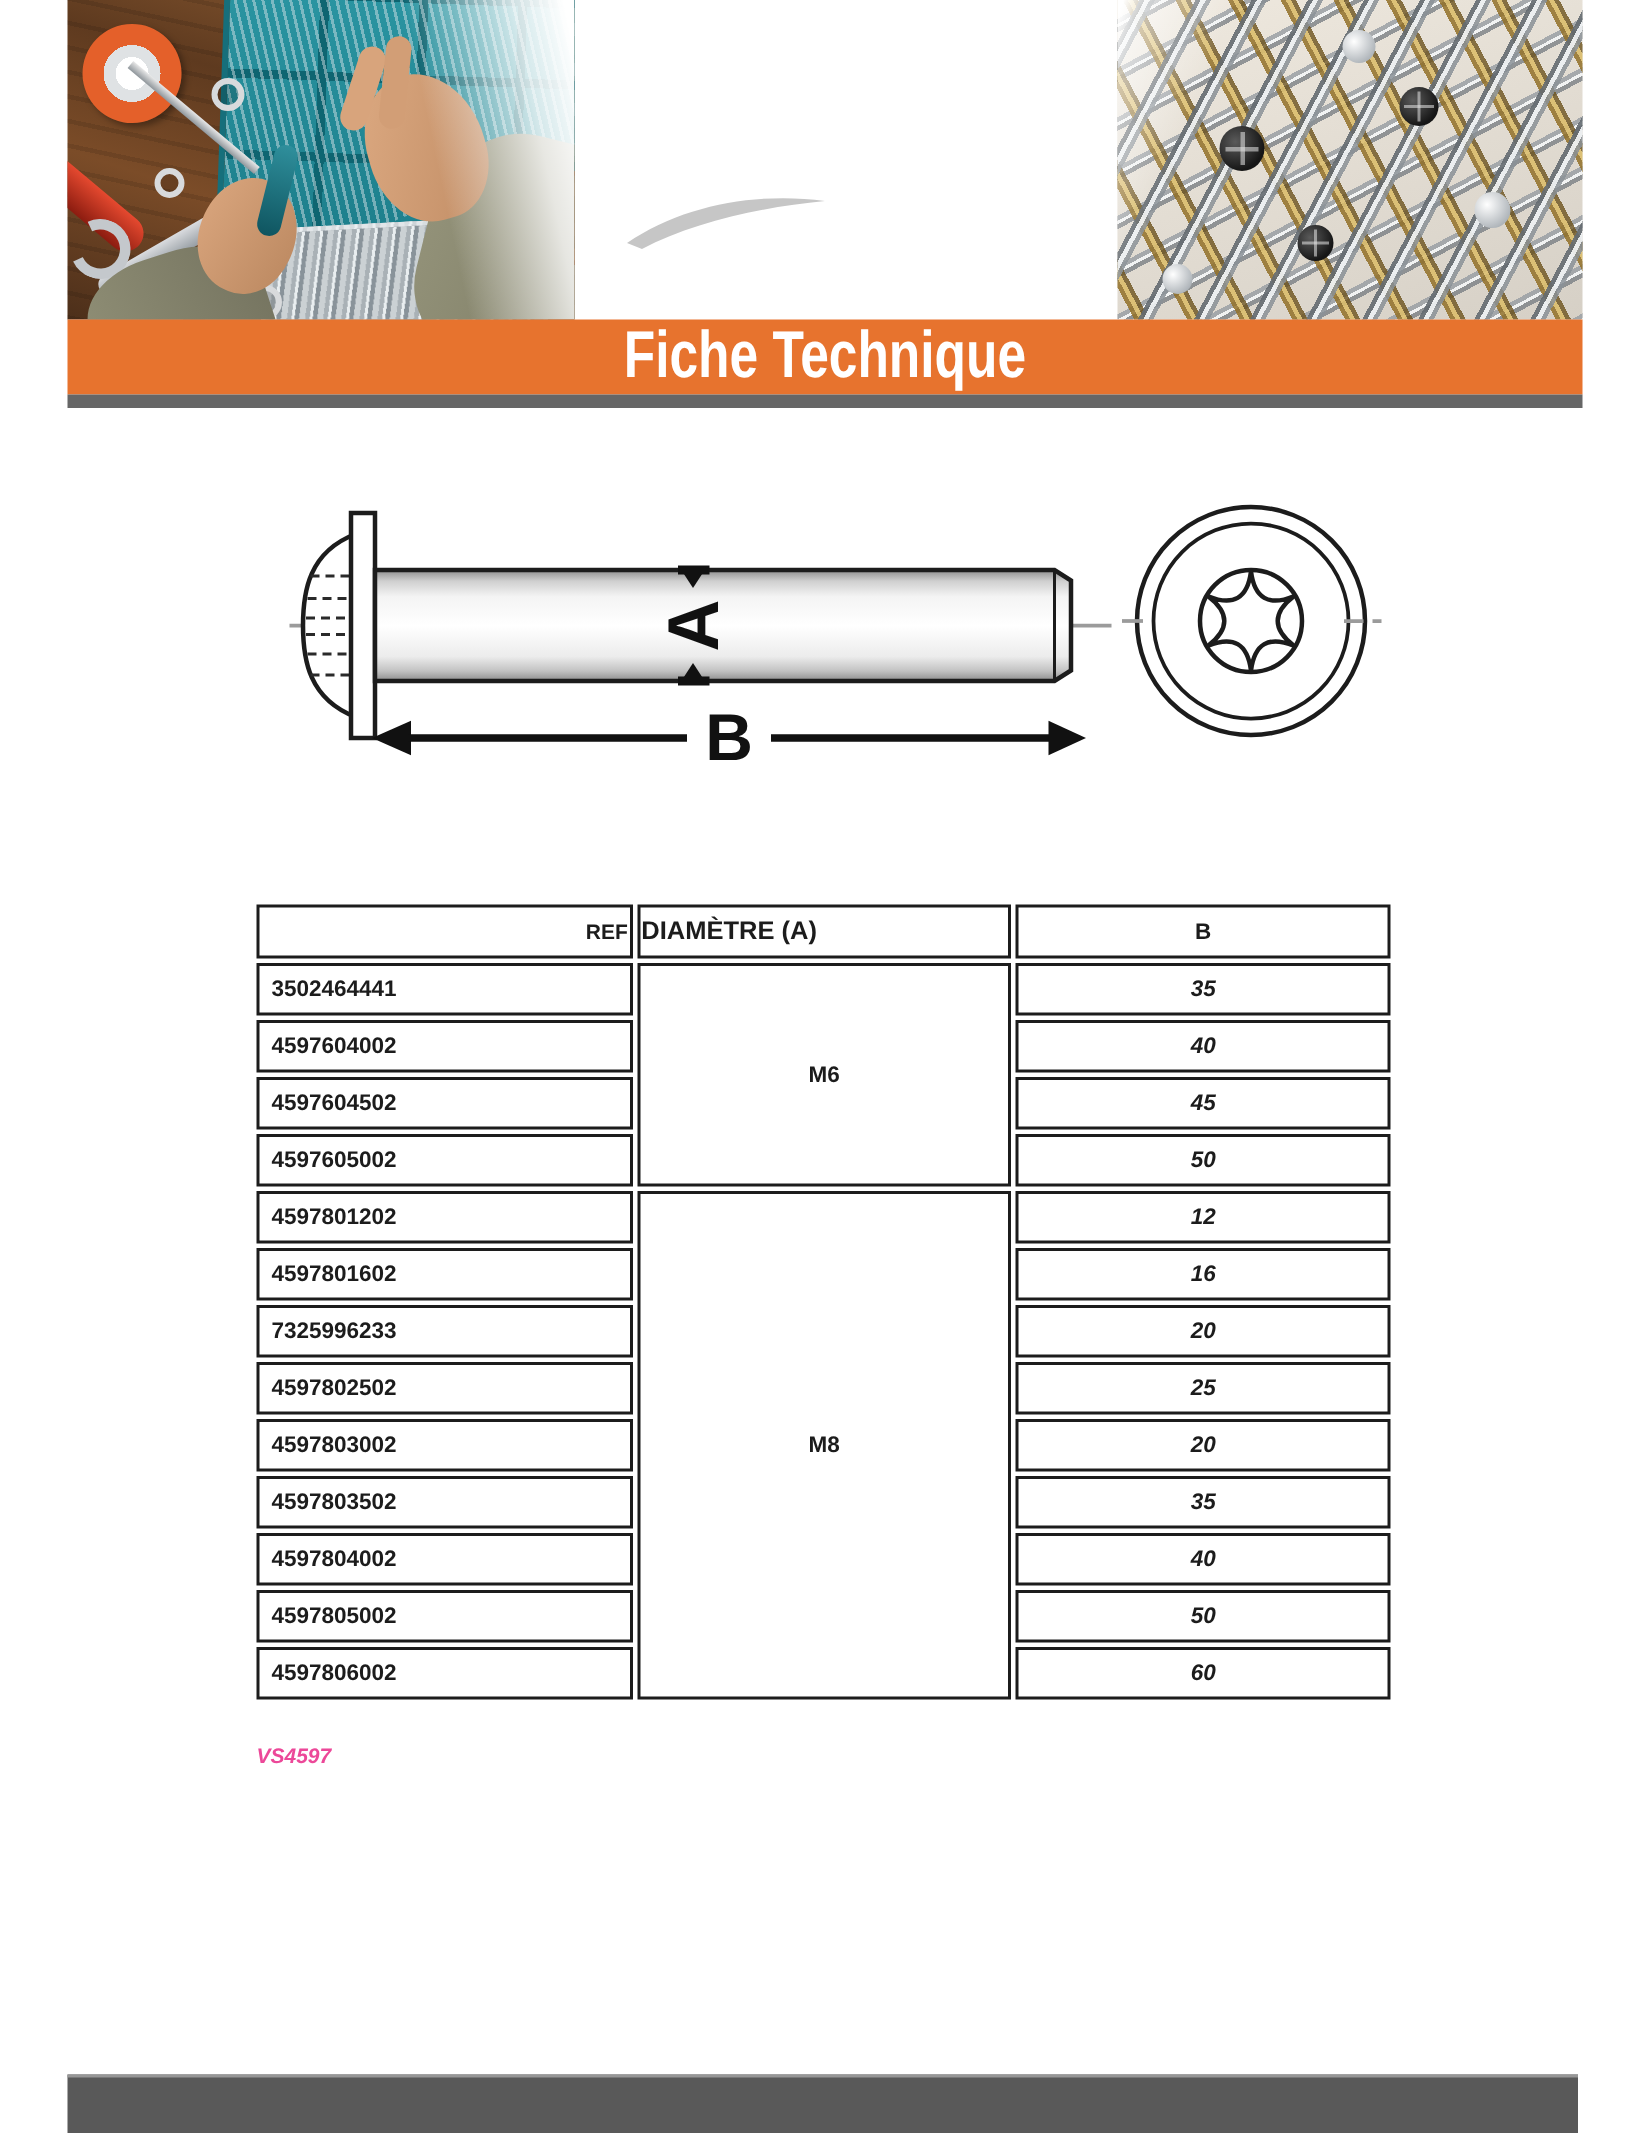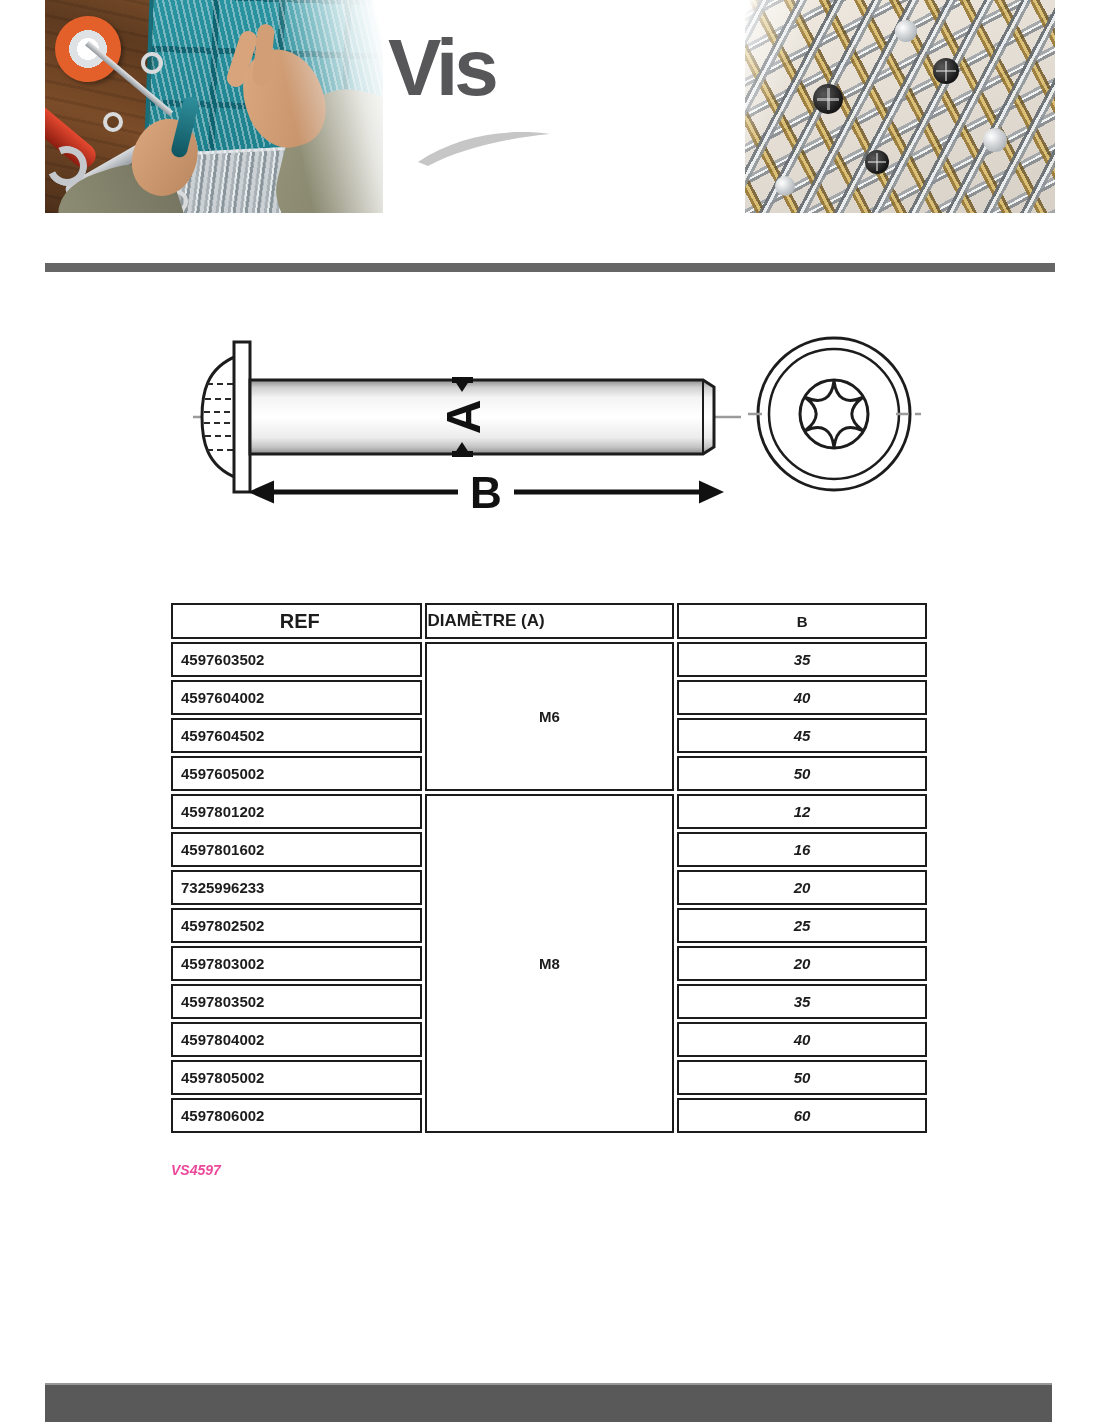--- a/index.html
+++ b/index.html
@@ -88,21 +88,21 @@
   
   .diagram{position:absolute;left:0;top:332px;width:1100px;height:196px;}
 
   
   table.spec{position:absolute;left:168px;top:600px;width:762px;table-layout:fixed;
       border-collapse:separate;border-spacing:3px;}
   table.spec th, table.spec td{border:2px solid #1c1c1c;background:#fff;font-weight:bold;
       vertical-align:middle;box-sizing:border-box;overflow:hidden;}
   table.spec th{height:36px;}
   table.spec td{height:35px;font-size:15px;}
-  th.c-ref{text-align:center;padding-left:8px;font-size:20px;}
+  th.c-ref{text-align:right;padding-left:8px;font-size:14px;}
   th.c-dia{text-align:left;font-size:17px;}
   th.c-b{text-align:center;font-size:15px;}
   td.ref{text-align:left;padding-left:8px;}
   td.dia{text-align:center;font-size:16px;}
   td.bval{text-align:center;font-style:italic;}
 
   .footnote{position:absolute;left:171px;top:1162px;font-size:14px;font-weight:bold;font-style:italic;color:#ec4899;}
 
   .footer-bar{position:absolute;left:45px;top:1383px;width:1007px;height:39px;background:#595959;
       border-top:2px solid #979797;box-sizing:border-box;}
@@ -140,27 +140,29 @@
     <div class="shead dark cross" style="left:188px;top:58px;width:26px;height:26px;"></div>
     <div class="shead dark cross" style="left:120px;top:150px;width:24px;height:24px;"></div>
     <div class="shead lite" style="left:150px;top:20px;width:22px;height:22px;"></div>
     <div class="shead lite" style="left:238px;top:128px;width:24px;height:24px;"></div>
     <div class="shead lite" style="left:30px;top:176px;width:20px;height:20px;"></div>
     <div class="fade"></div>
   </div>
 
   <div class="logo">
     <div class="logo-line">
-      <span class="logo-primary">Vis</span>
     </div>
     <svg class="swoosh" width="140" height="42" viewBox="0 0 140 42">
       <path d="M4 36 C 42 10 92 2 136 8 C 94 12 48 22 14 40 Z" fill="#c6c6c6"></path>
     </svg>
   </div>
 
+  <div class="banner">
+    <div class="banner-title">Fiche Technique</div>
+  </div>
   <div class="banner-strip"></div>
 
   <svg class="diagram" viewBox="0 0 1100 196">
     <defs>
       <linearGradient id="shk" x1="0" y1="0" x2="0" y2="1">
         <stop offset="0" stop-color="#8d8d8d"></stop>
         <stop offset="0.10" stop-color="#cfcfcf"></stop>
         <stop offset="0.24" stop-color="#f4f4f4"></stop>
         <stop offset="0.50" stop-color="#ffffff"></stop>
         <stop offset="0.78" stop-color="#ececec"></stop>
@@ -216,21 +218,21 @@
         <col style="width:33.3%">
         <col style="width:33.3%">
       </colgroup>
     <tbody>
         <tr>
       <th class="c-ref">REF</th>
       <th class="c-dia">DIAMÈTRE (A)</th>
       <th class="c-b">B</th>
     </tr>
     <tr>
-      <td class="ref">4597603502</td>
+      <td class="ref">3502464441</td>
       <td class="dia" rowspan="4">M6</td>
       <td class="bval">35</td>
     </tr>
     <tr>
       <td class="ref">4597604002</td>
       <td class="bval">40</td>
     </tr>
     <tr>
       <td class="ref">4597604502</td>
       <td class="bval">45</td>

